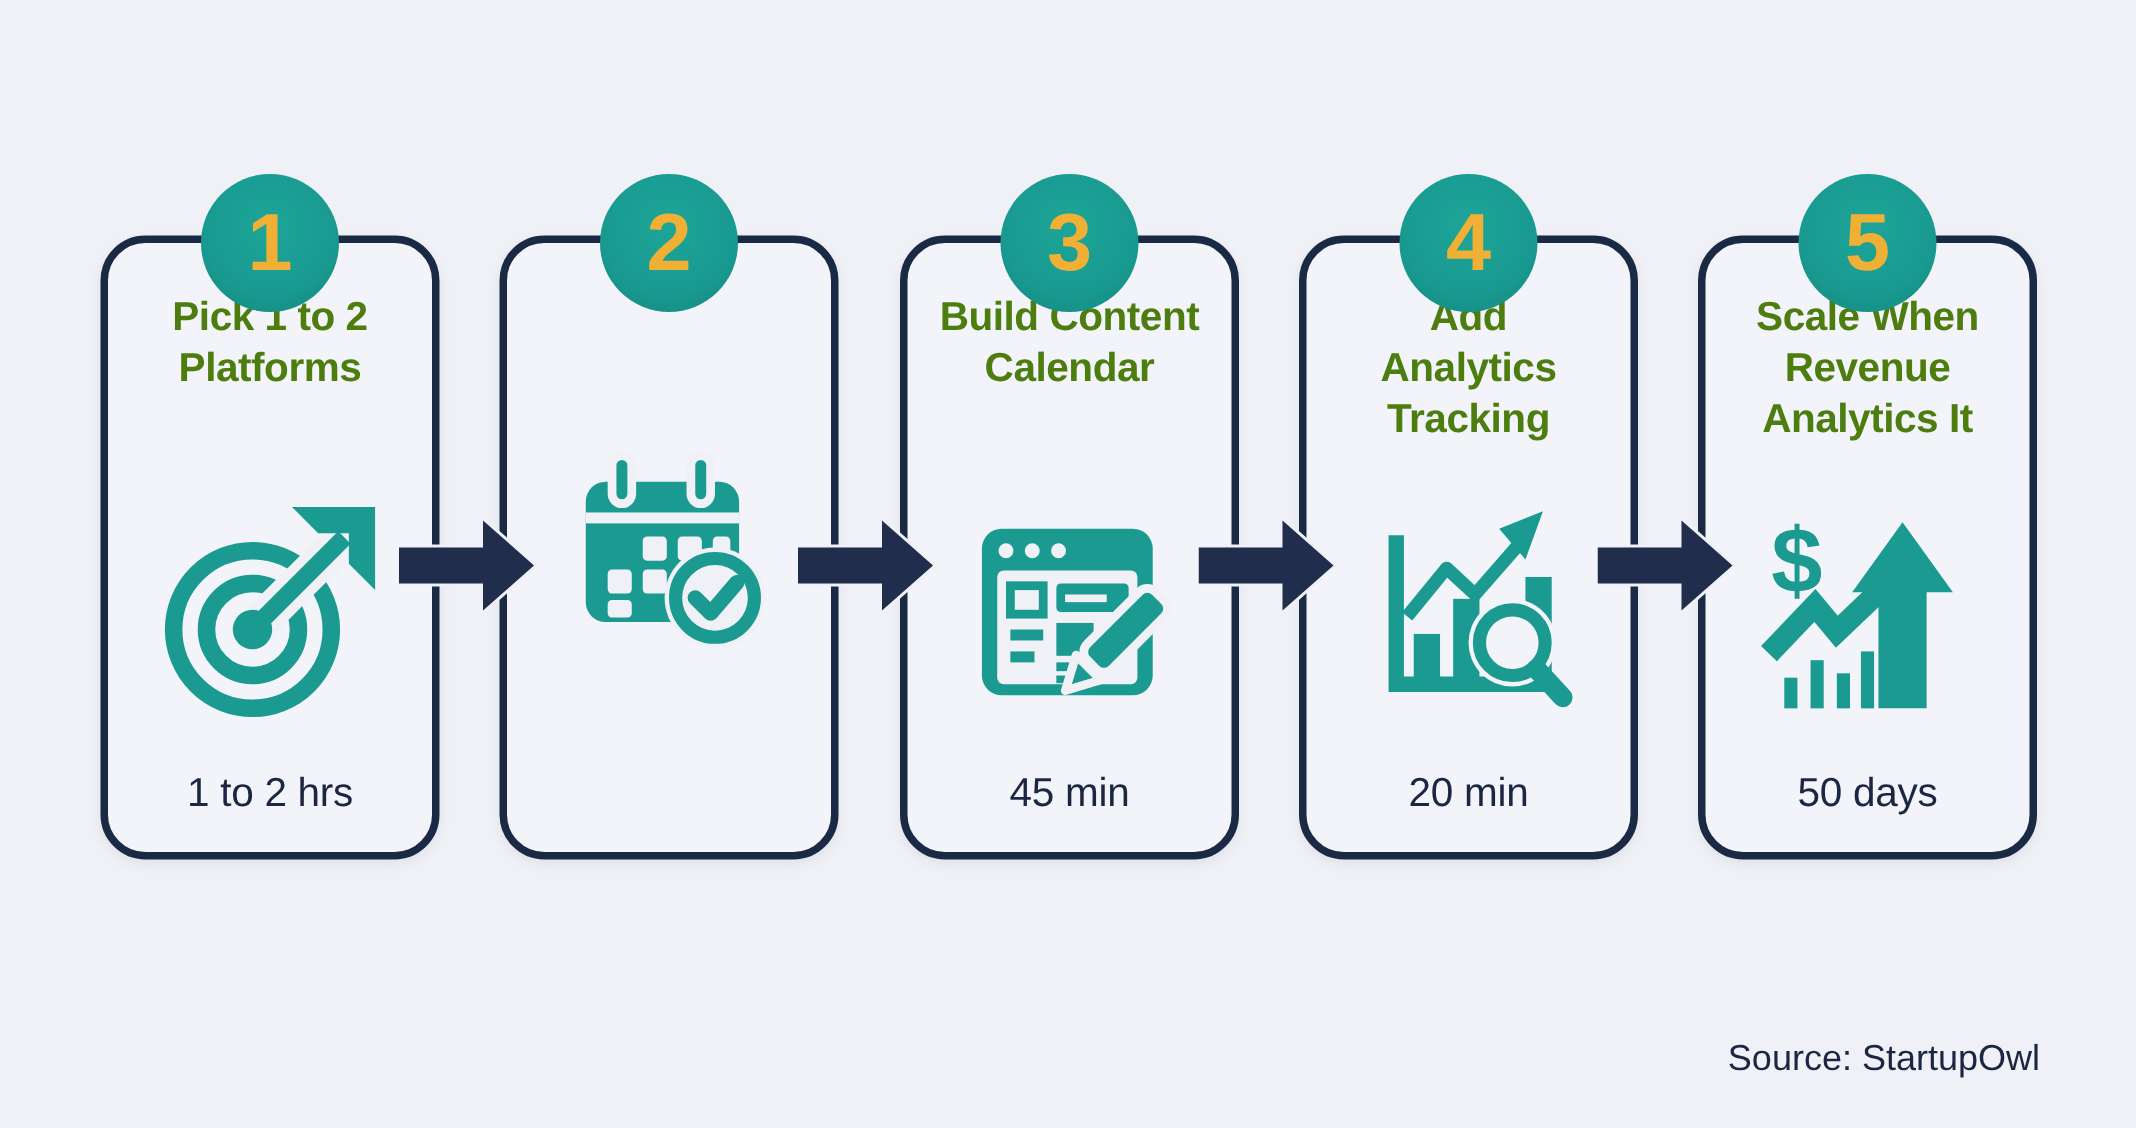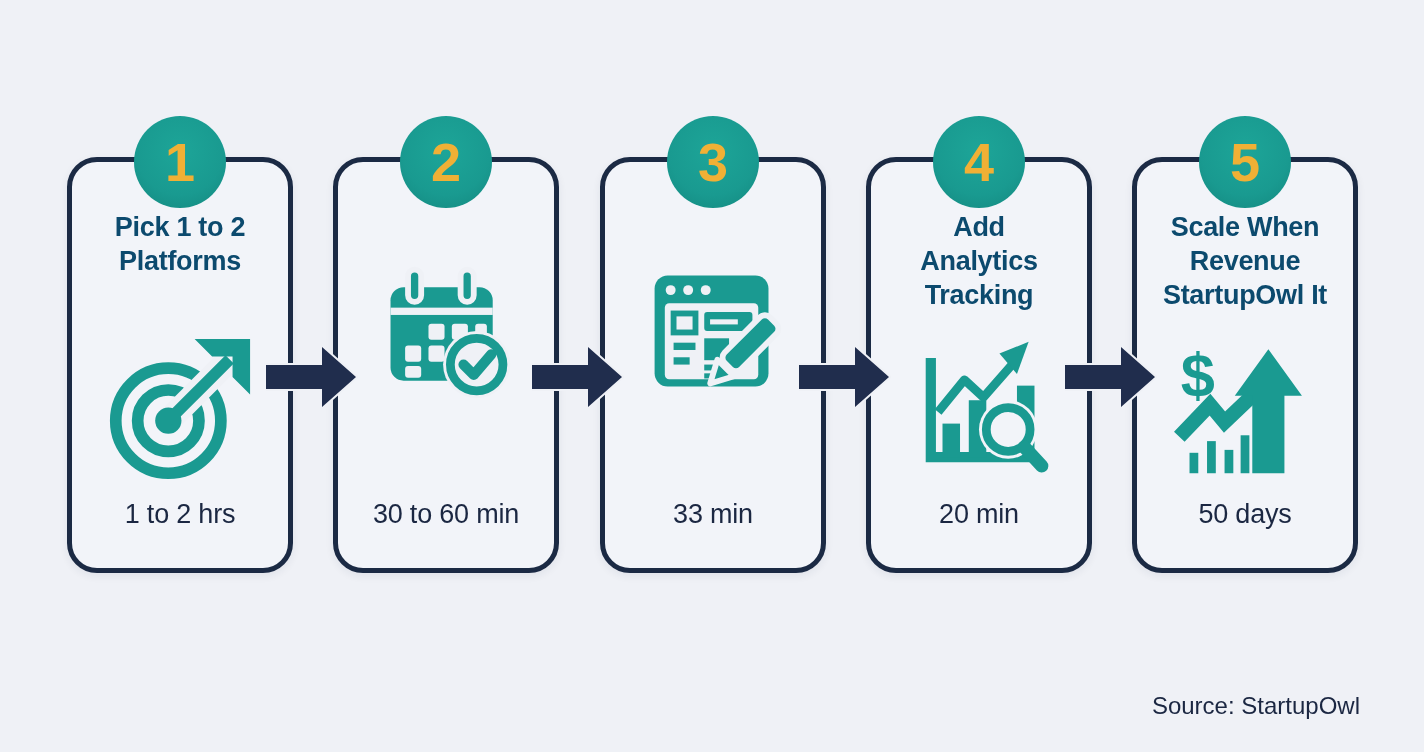--- a/index.html
+++ b/index.html
@@ -15,27 +15,27 @@
   }
   .card-1{left:67px}.card-2{left:333px}.card-3{left:600px}.card-4{left:866px}.card-5{left:1132px}
   .badge{
     position:absolute;top:-46px;left:50%;transform:translateX(-50%);
     width:92px;height:92px;border-radius:50%;
     background:radial-gradient(circle at 50% 38%, #1da598 0%, #199a90 60%, #13877e 100%);
     display:flex;align-items:center;justify-content:center;
   }
   .badge span{font-size:54px;font-weight:bold;color:#f0b035;line-height:1;}
   .title{
-    margin:48px 0 0;padding:0 12px;height:108px;box-sizing:border-box;
+    margin:32px 0 0;padding:0 12px;height:108px;box-sizing:border-box;
     font-size:27px;line-height:34px;font-weight:bold;letter-spacing:-0.3px;
-    color:#0c4a6e;text-align:center;white-space:pre-line;
+    color:#4d7c0f;text-align:center;white-space:pre-line;
   }
   .icon-wrap{flex:1;display:flex;align-items:center;justify-content:center;color:#1a9a91;}
   .icon-wrap svg{width:146px;height:146px;display:block;}
-  .duration{margin-bottom:38px;font-size:27px;color:#1b2742;letter-spacing:-0.2px;}
+  .duration{margin-bottom:24px;font-size:27px;color:#1b2742;letter-spacing:-0.2px;}
   .arrow{position:absolute;top:344px;width:94px;height:66px;z-index:5;}
   .arrow svg{width:100%;height:100%;display:block;}
   .arrow-1{left:266px}.arrow-2{left:532px}.arrow-3{left:799px}.arrow-4{left:1065px}
   .source{position:absolute;top:692px;right:64px;font-size:24px;color:#1b2742;}
 </style>
 </head>
 <body>
 
 <div class="canvas">
 
@@ -72,27 +72,28 @@
         <rect x="54" y="45" width="11" height="11" rx="2" fill="#eff1f6"></rect>
         <rect x="70" y="45" width="8" height="11" rx="2" fill="#eff1f6"></rect>
         <rect x="22" y="60" width="11" height="11" rx="2" fill="#eff1f6"></rect>
         <rect x="38" y="60" width="11" height="11" rx="2" fill="#eff1f6"></rect>
         <rect x="22" y="74" width="11" height="8" rx="2" fill="#eff1f6"></rect>
         <circle cx="71" cy="73" r="23" fill="#eff1f6"></circle>
         <circle cx="71" cy="73" r="18" fill="#eff1f6" stroke="currentColor" stroke-width="6"></circle>
         <polyline points="62,73 69,80 81,66" fill="none" stroke="currentColor" stroke-width="7" stroke-linecap="round" stroke-linejoin="round"></polyline>
       </svg>
     </div>
-    <div class="duration">30 to 60 min</div>
   </section>
 
   <section class="card card-3">
     <div class="badge">
       <span>3</span>
     </div>
+    <h2 class="title">Build Content
+Calendar</h2>
     <div class="icon-wrap">
       <svg viewBox="0 0 100 100">
         <rect x="10" y="12" width="78" height="76" rx="9" fill="currentColor"></rect>
         <circle cx="21" cy="22" r="3.4" fill="#eff1f6"></circle>
         <circle cx="33" cy="22" r="3.4" fill="#eff1f6"></circle>
         <circle cx="45" cy="22" r="3.4" fill="#eff1f6"></circle>
         <rect x="17" y="31" width="64" height="52" rx="3" fill="#eff1f6"></rect>
         <rect x="23" y="38" width="15" height="13" fill="none" stroke="currentColor" stroke-width="4"></rect>
         <rect x="23" y="58" width="15" height="5" fill="currentColor"></rect>
         <rect x="23" y="68" width="11" height="5" fill="currentColor"></rect>
@@ -100,21 +101,21 @@
         <rect x="48" y="42" width="19" height="3.5" fill="#eff1f6"></rect>
         <rect x="44" y="55" width="17" height="15" fill="currentColor"></rect>
         <rect x="44" y="73" width="15" height="4" fill="currentColor"></rect>
         <rect x="44" y="79" width="11" height="3.5" fill="currentColor"></rect>
         <g transform="rotate(45 70 64)">
           <rect x="62" y="34" width="16" height="44" rx="5" fill="currentColor" stroke="#eff1f6" stroke-width="4"></rect>
           <polygon points="62,80 78,80 70,95" fill="currentColor" stroke="#eff1f6" stroke-width="4" stroke-linejoin="round"></polygon>
         </g>
       </svg>
     </div>
-    <div class="duration">33 min</div>
+    <div class="duration">45 min</div>
   </section>
 
   <section class="card card-4">
     <div class="badge">
       <span>4</span>
     </div>
     <h2 class="title">Add
 Analytics
 Tracking</h2>
     <div class="icon-wrap">
@@ -133,21 +134,21 @@
     </div>
     <div class="duration">20 min</div>
   </section>
 
   <section class="card card-5">
     <div class="badge">
       <span>5</span>
     </div>
     <h2 class="title">Scale When
 Revenue
-StartupOwl It</h2>
+Analytics It</h2>
     <div class="icon-wrap">
       <svg viewBox="0 0 100 100">
         <rect x="12" y="80" width="6" height="14" fill="currentColor"></rect>
         <rect x="24" y="72" width="6" height="22" fill="currentColor"></rect>
         <rect x="36" y="78" width="6" height="16" fill="currentColor"></rect>
         <rect x="47" y="68" width="6" height="26" fill="currentColor"></rect>
         <polyline points="5,69 26,47 36,59 58,38" fill="none" stroke="currentColor" stroke-width="10"></polyline>
         <path d="M43 41 L66 9 L89 41 L77 41 L77 94 L55 94 L55 41 Z" fill="currentColor"></path>
         <text x="6" y="41" font-size="42" font-weight="bold" fill="currentColor" font-family="Liberation Sans, DejaVu Sans, sans-serif">$</text>
       </svg>

